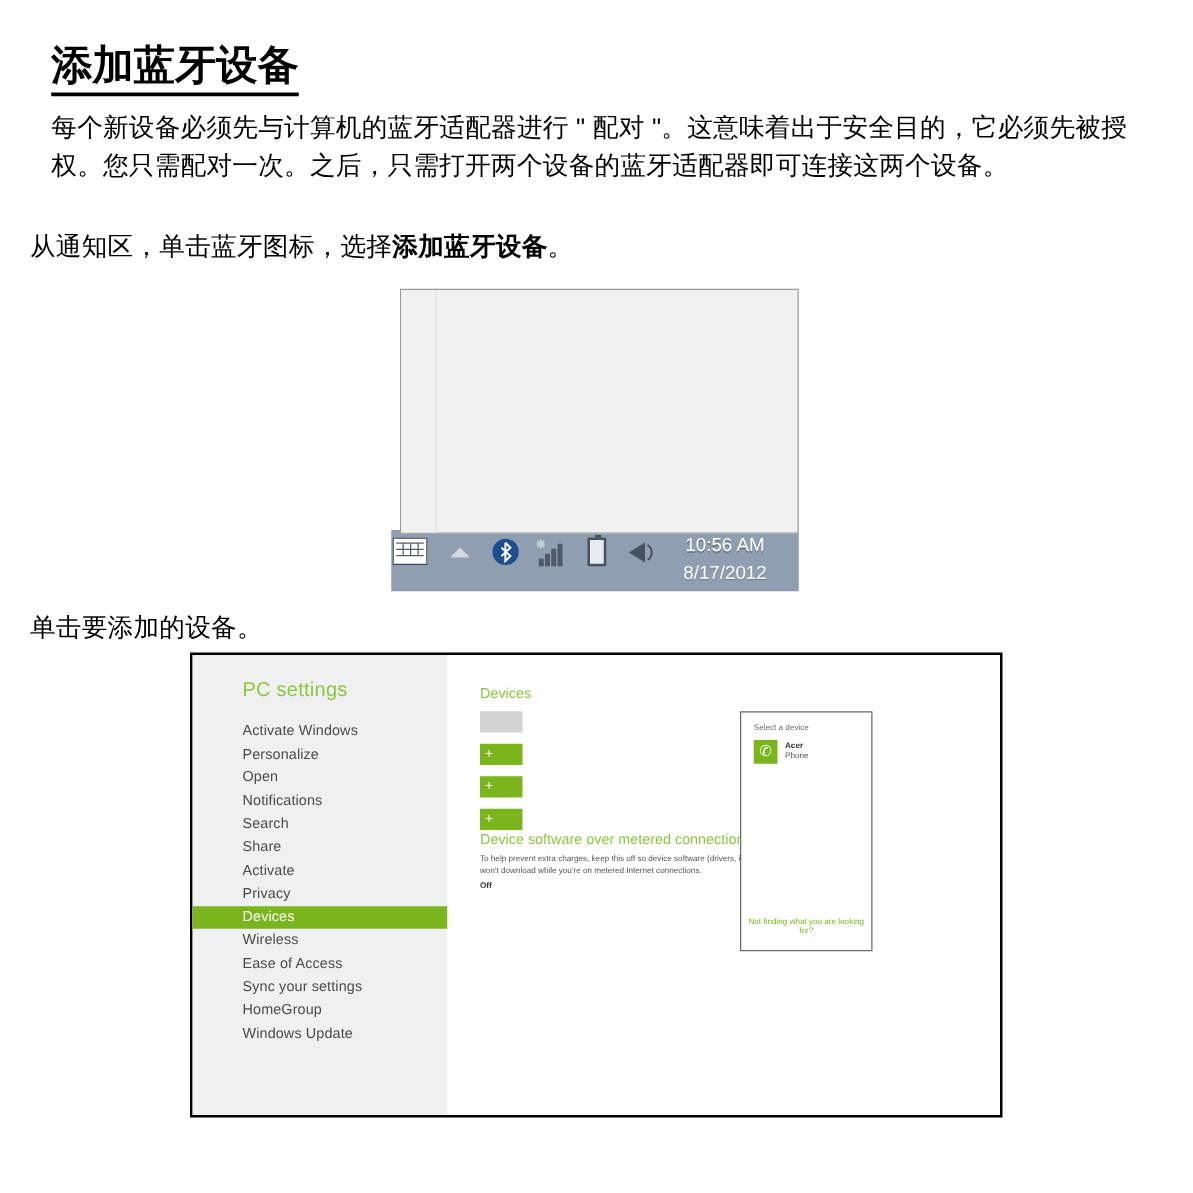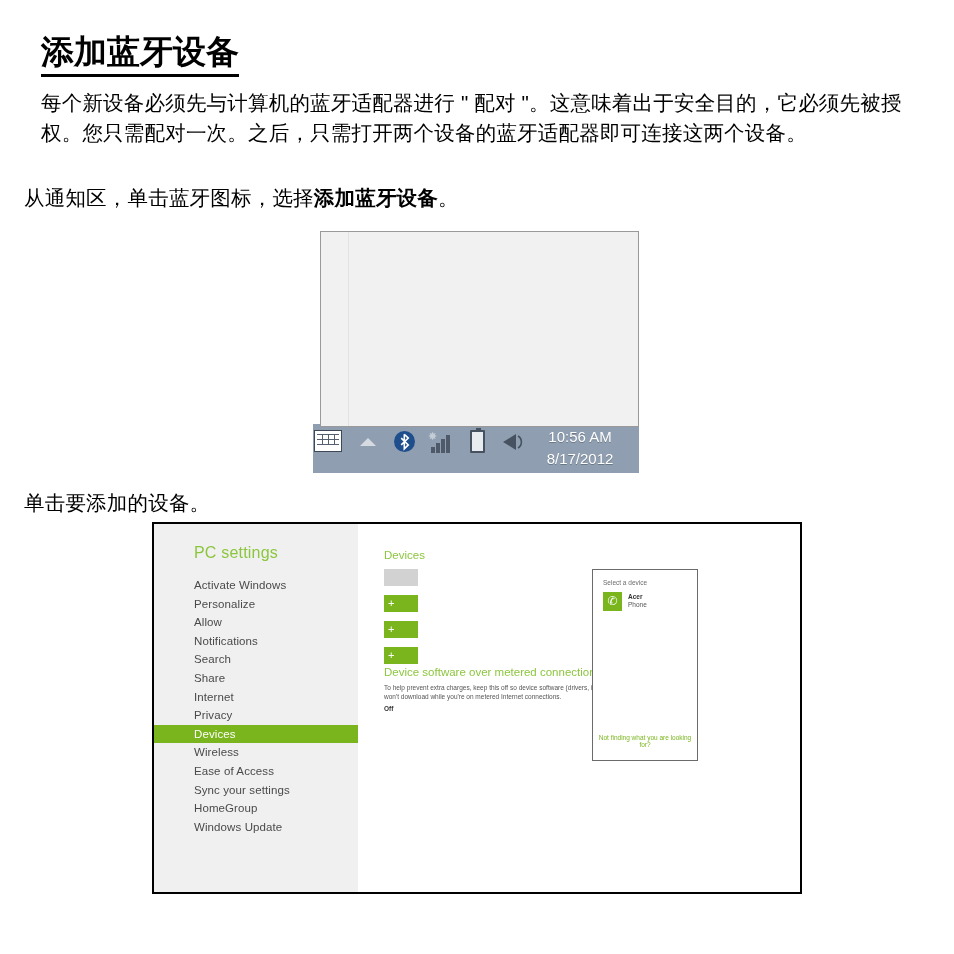--- a/index.html
+++ b/index.html
@@ -470,25 +470,25 @@
 
   <div class="lead-line l2">单击要添加的设备。</div>
 
   <div class="fig2">
 
     <div class="pcs-side">
       <div class="pcs-title">PC settings</div>
       <div class="pcs-nav">
         <div class="nav-item">Activate Windows</div>
         <div class="nav-item">Personalize</div>
-        <div class="nav-item">Allow</div>
+        <div class="nav-item">Open</div>
         <div class="nav-item">Notifications</div>
         <div class="nav-item">Search</div>
         <div class="nav-item">Share</div>
-        <div class="nav-item">Internet</div>
+        <div class="nav-item">Activate</div>
         <div class="nav-item">Privacy</div>
         <div class="nav-item active">Devices</div>
         <div class="nav-item">Wireless</div>
         <div class="nav-item">Ease of Access</div>
         <div class="nav-item">Sync your settings</div>
         <div class="nav-item">HomeGroup</div>
         <div class="nav-item">Windows Update</div>
       </div>
     </div>
 

